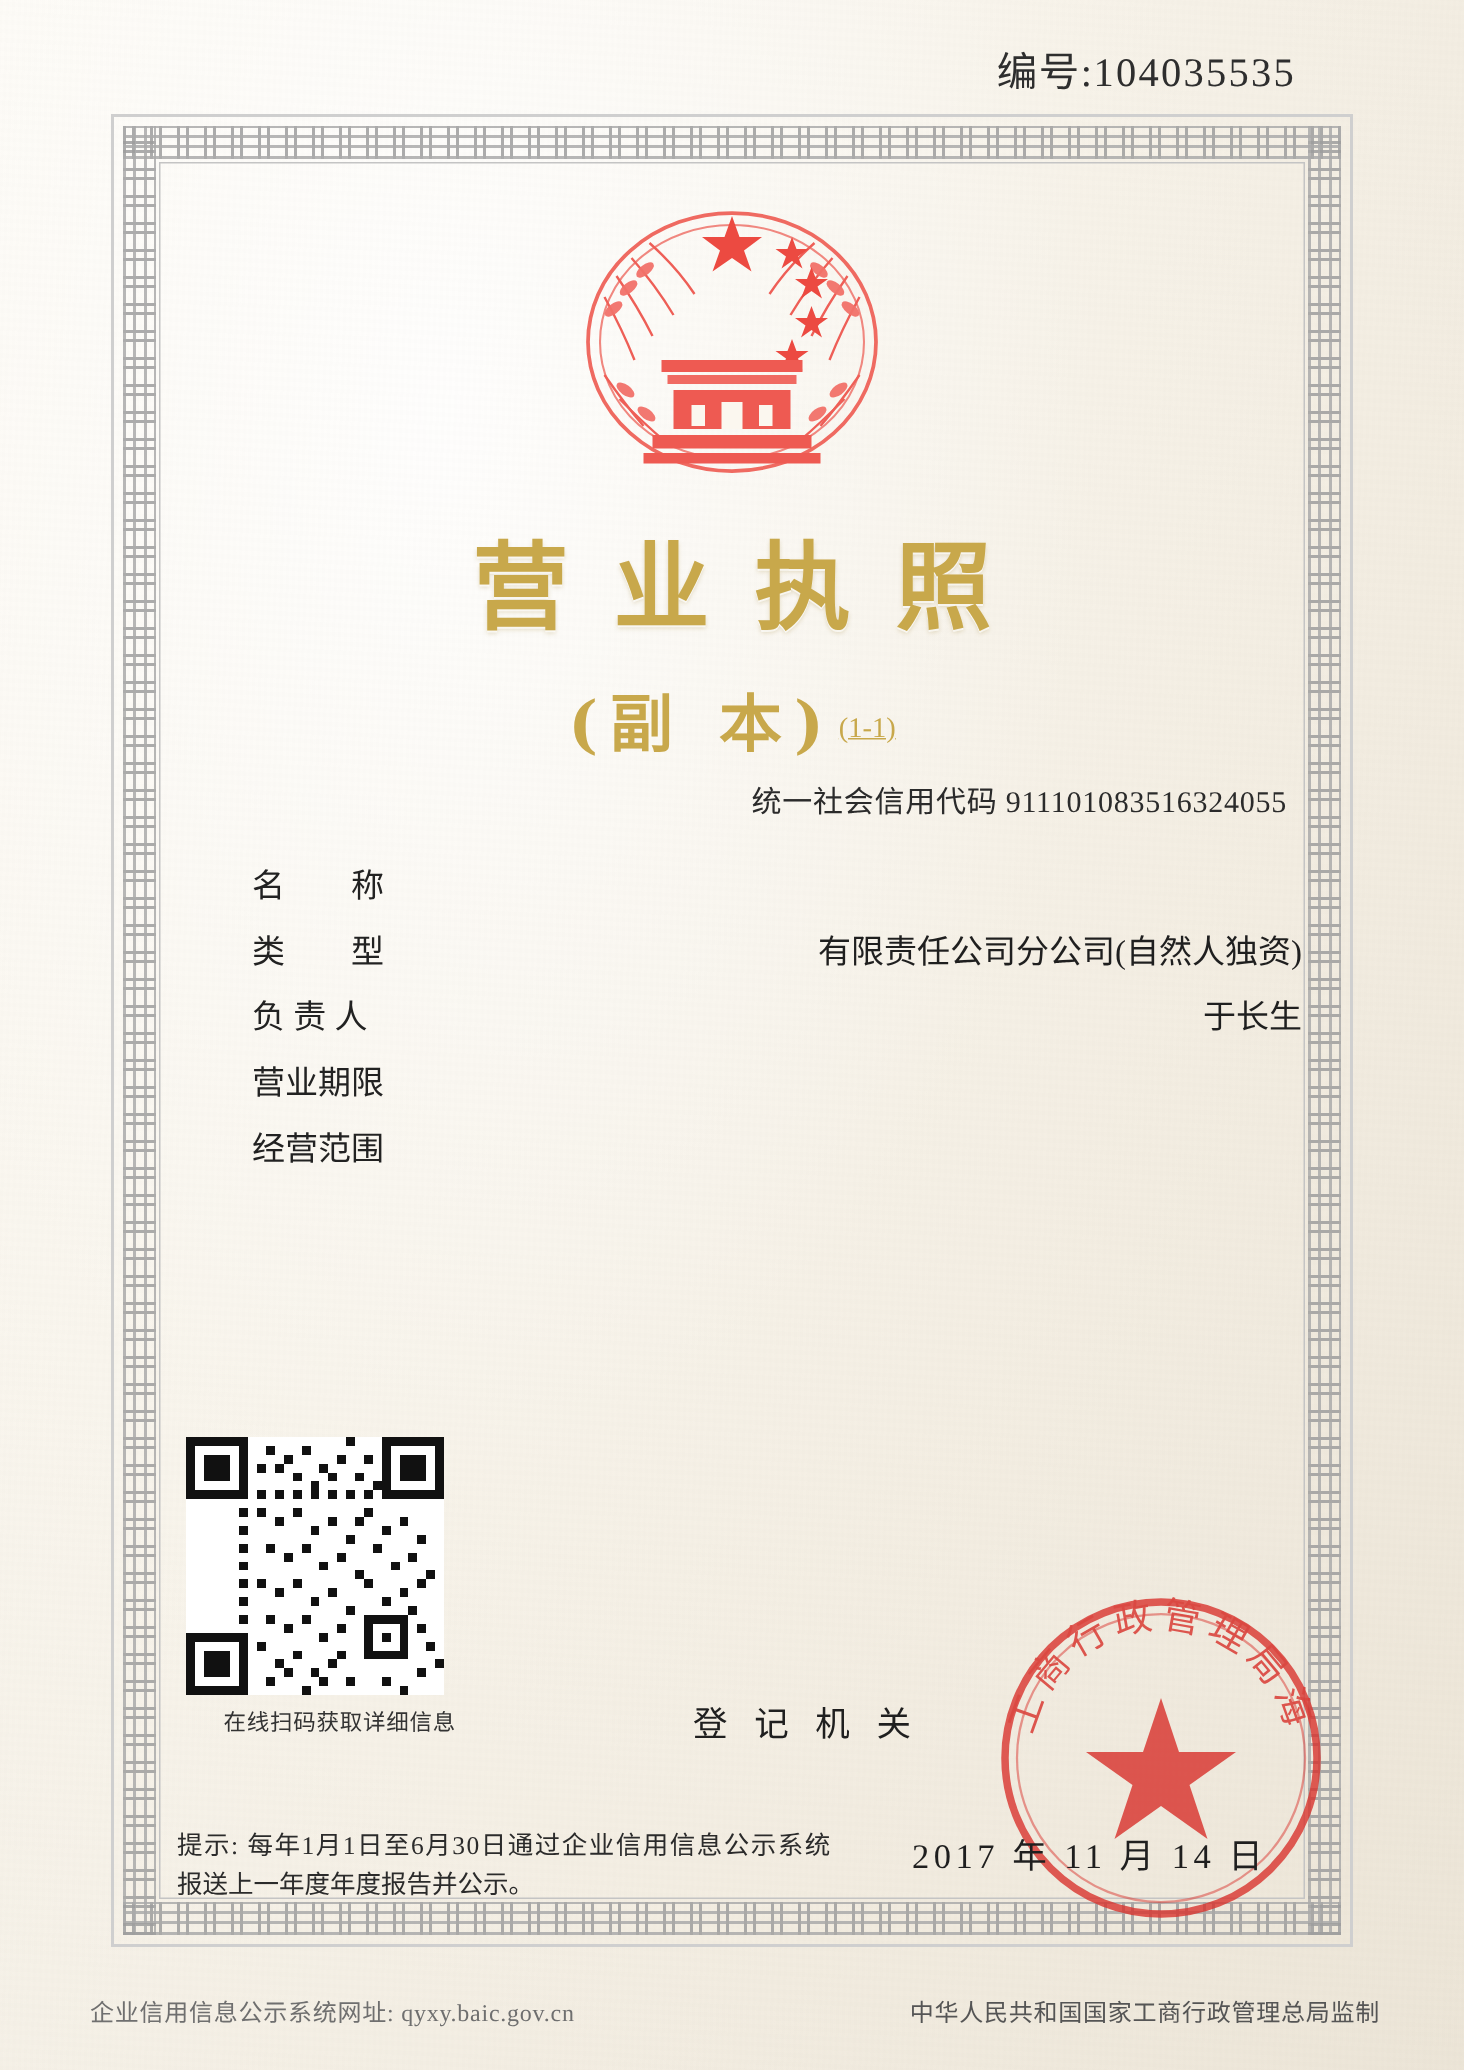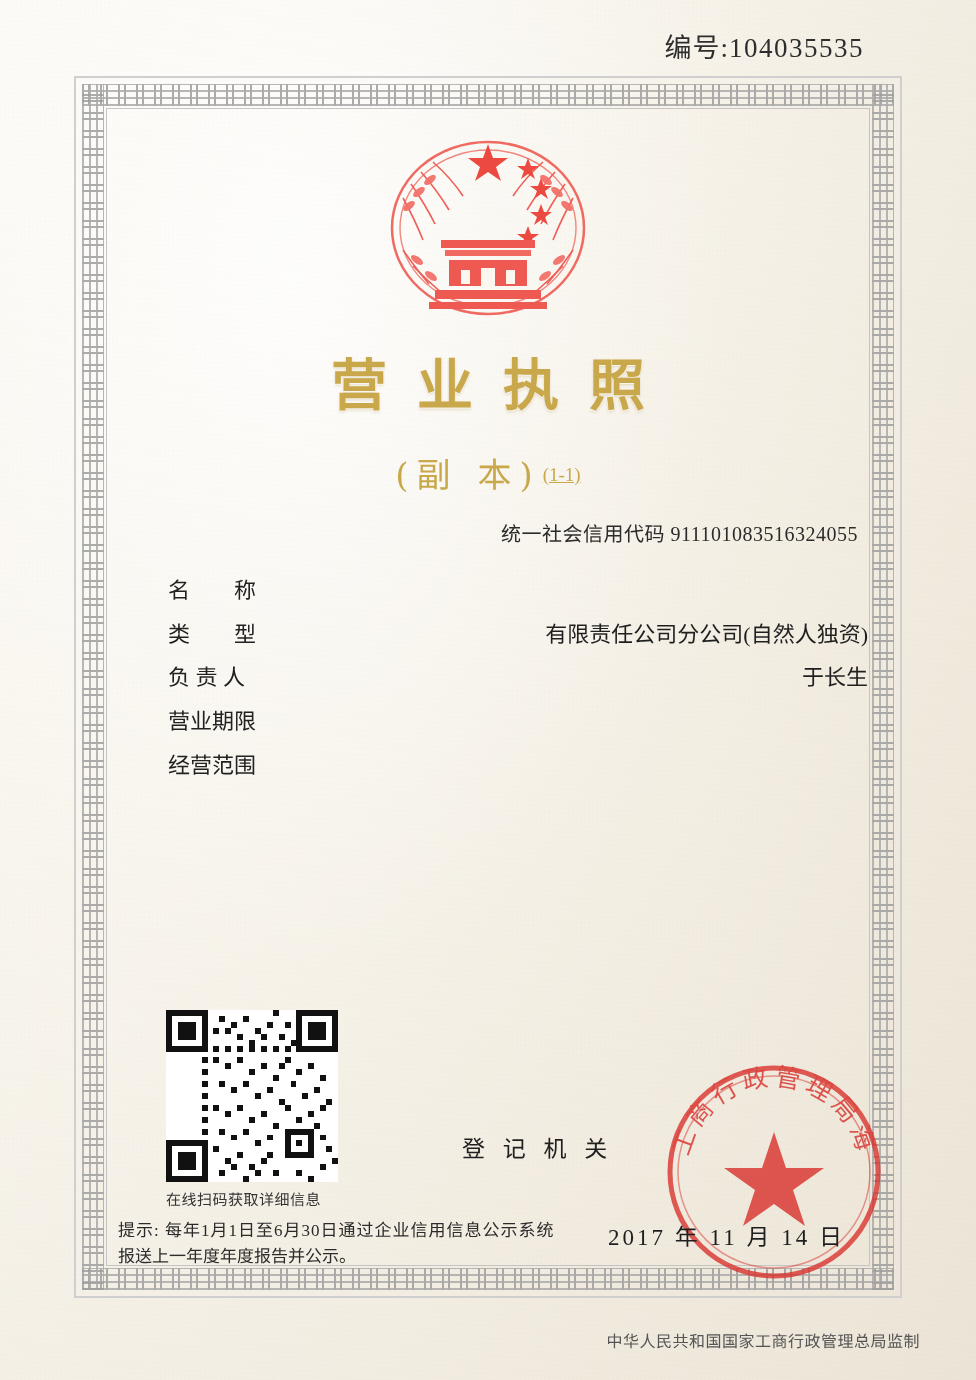--- a/index.html
+++ b/index.html
@@ -98,40 +98,40 @@
     height: 205px;
   }
 
   
   #title {
     position: absolute;
     left: 0;
     right: 0;
     top: 340px;
     text-align: center;
-    font-size: 56px;
+    font-size: 64px;
     letter-spacing: 30px;
     text-indent: 30px;
     font-weight: 700;
     color: #c8a84b;
     text-shadow: 0 1px 0 rgba(255,255,255,0.7), 0 2px 3px rgba(160,130,50,0.25);
     font-family: "DejaVu Serif", "Liberation Serif", serif;
   }
   #subtitle-wrap {
     position: absolute;
     left: 0;
     right: 0;
     top: 448px;
     text-align: center;
     color: #c8a84b;
   }
   #subtitle {
-    font-size: 34px;
+    font-size: 42px;
     letter-spacing: 8px;
-    font-weight: 400;
+    font-weight: 700;
     font-family: "DejaVu Serif", "Liberation Serif", serif;
   }
   #subtitle-sup {
     font-size: 19px;
     vertical-align: super;
     margin-left: 2px;
     letter-spacing: 0;
     text-decoration: underline;
   }
 
@@ -176,24 +176,23 @@
   }
   .field-value.multi {
     line-height: 1.52;
     max-width: 552px;
   }
 
   
   #qr-block {
     position: absolute;
     left: 124px;
-    top: 1010px;
+    top: 958px;
     width: 180px;
-    text-align: left;
-    margin-left: 42px;
+    text-align: right;
   }
   #qr {
     width: 172px;
     height: 172px;
     display: block;
   }
   #qr-caption {
     margin-top: 6px;
     font-size: 15px;
     color: #333;
@@ -497,15 +496,16 @@
     </text>
   </svg>
 
   <div id="issue-date">2017 年 11 月 14 日</div>
 
   <div id="notice">
     <div class="lead">提示: 每年1月1日至6月30日通过企业信用信息公示系统</div>
     <div>报送上一年度年度报告并公示。</div>
   </div>
 
+  <div id="footer-left">企业信用信息公示系统网址: qyxy.baic.gov.cn</div>
   <div id="footer-right">中华人民共和国国家工商行政管理总局监制</div>
 
 </div>
 
 </body></html>

